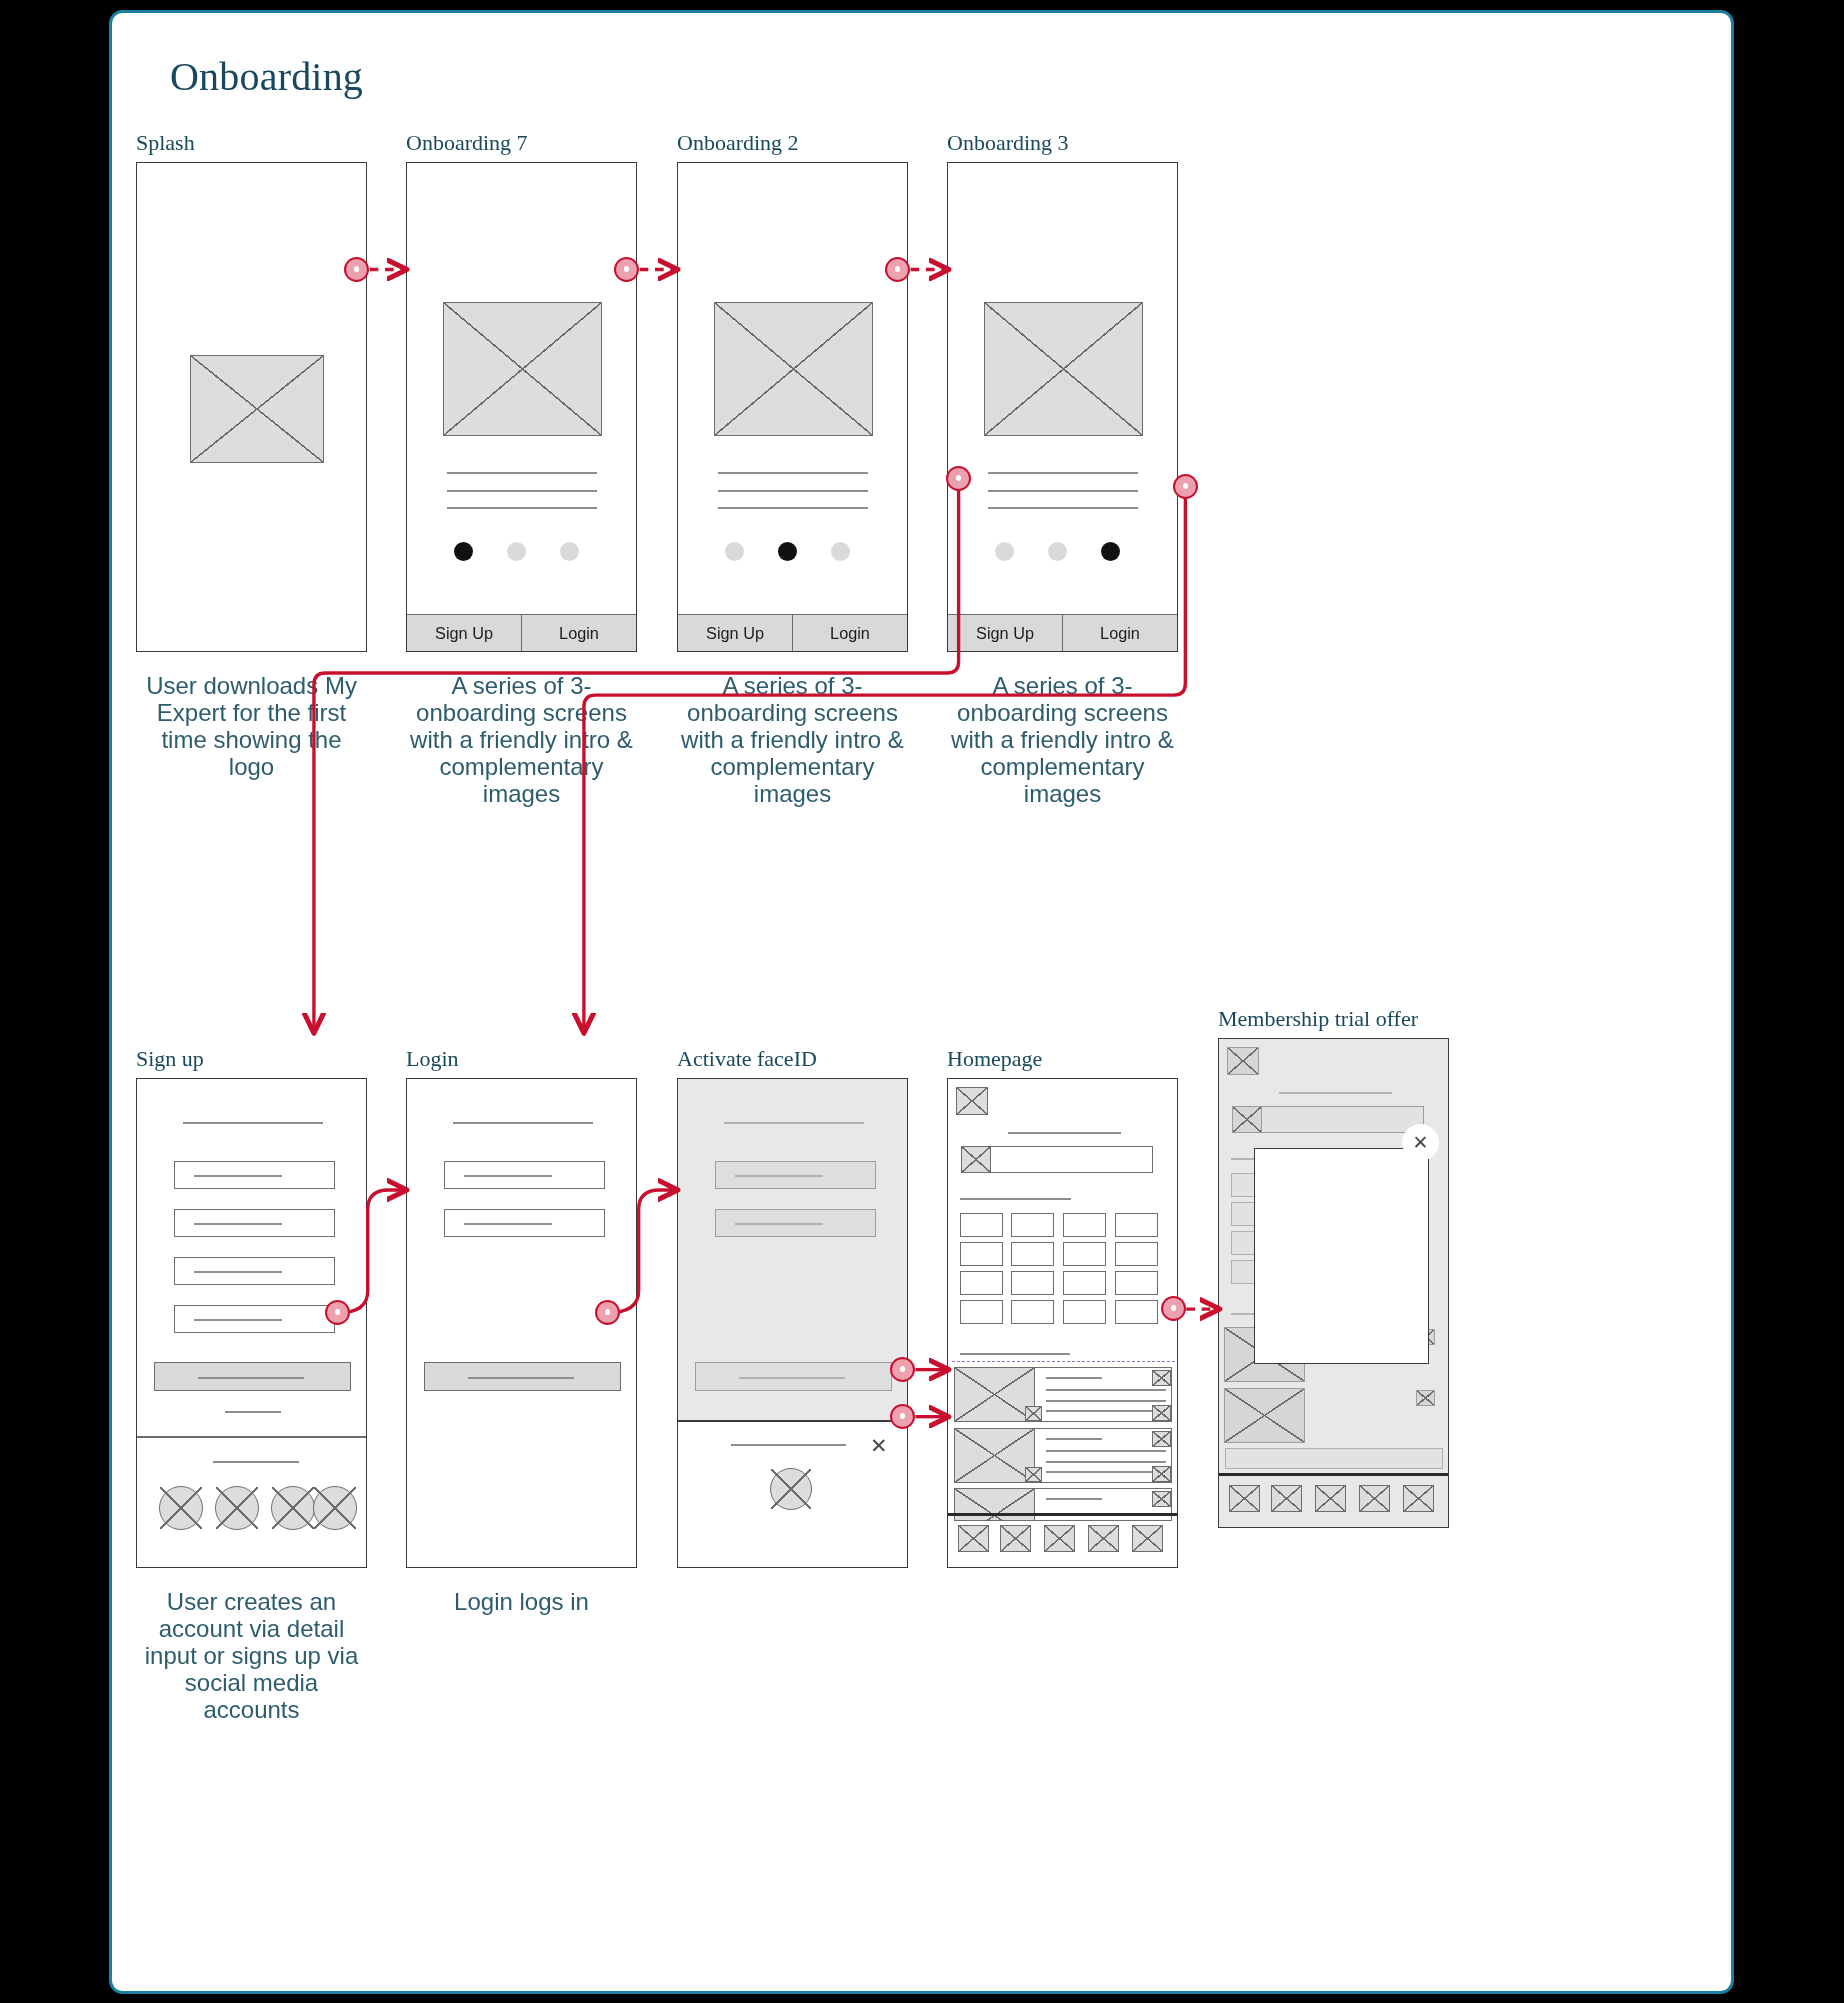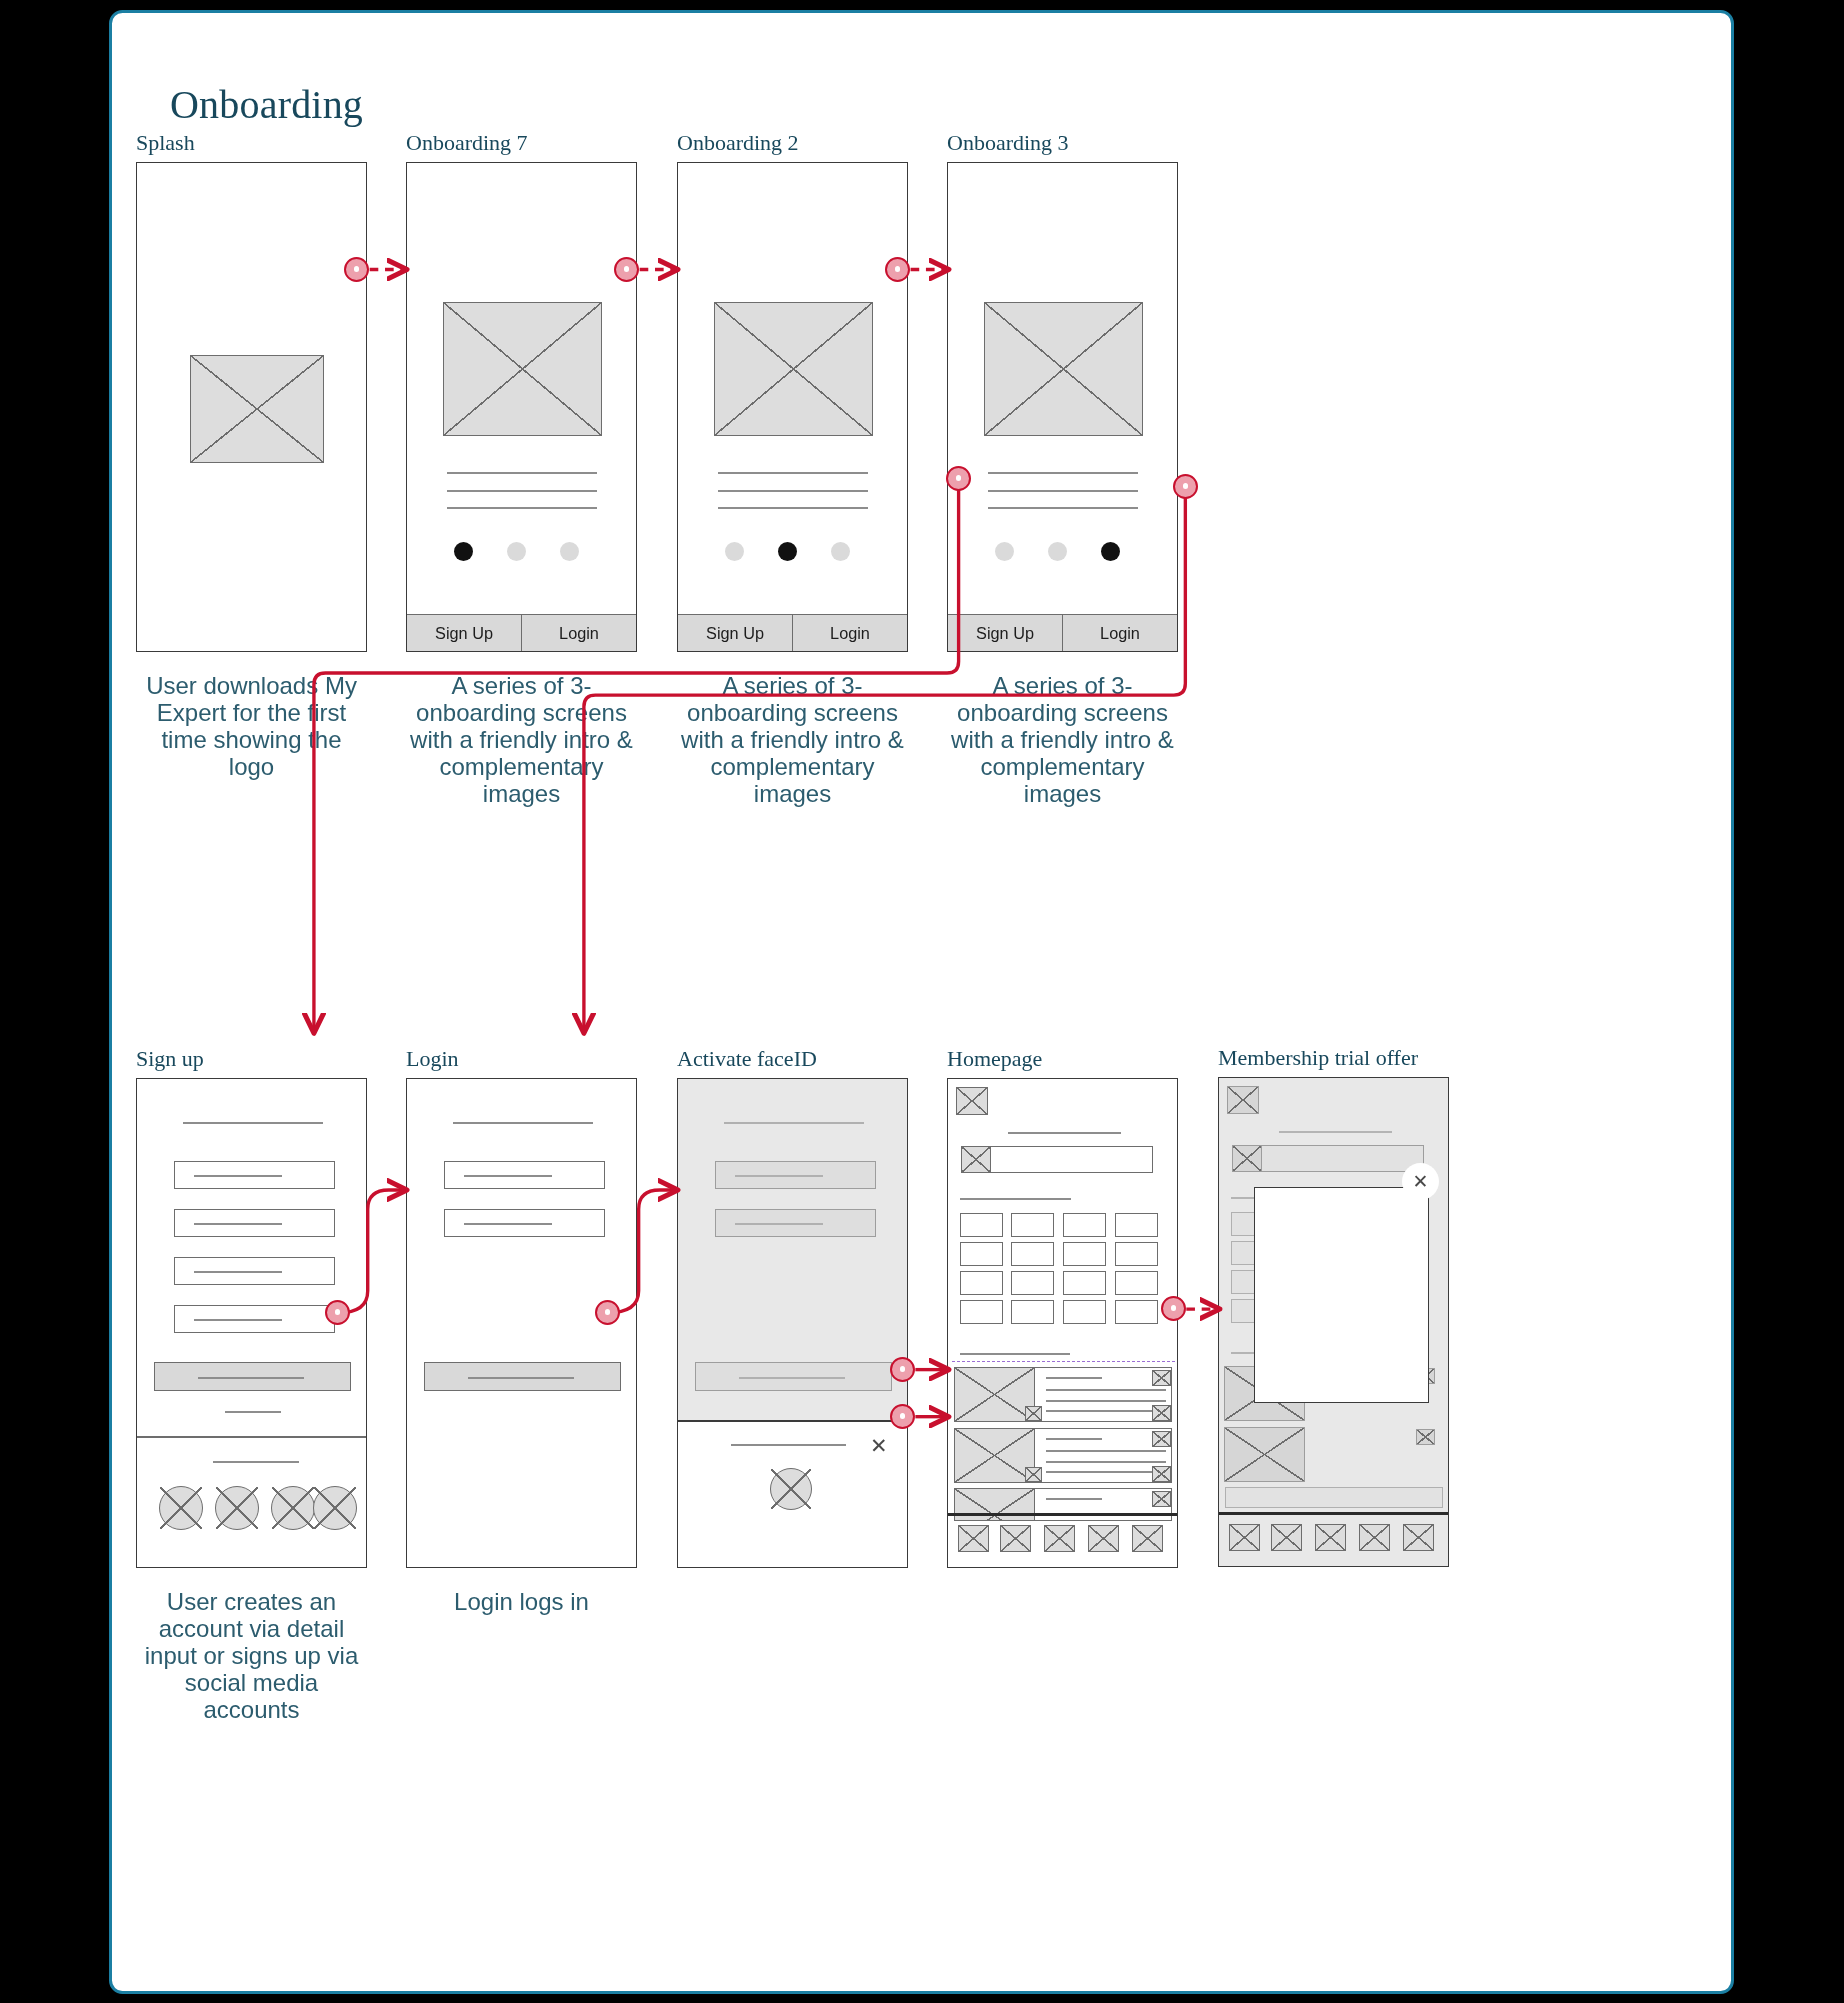--- a/index.html
+++ b/index.html
@@ -18,21 +18,20 @@
     border-radius: 13.4px;
     overflow: hidden;
   }
   .page-title {
     position: absolute;
     left: 58px; top: 40px;
     font-family: "Liberation Serif", serif;
     font-size: 40px;
     color: #18485c;
     letter-spacing: 0.2px;
-    margin-top: 28px;
   }
   
   .screen-wrap { position: absolute; }
   .screen-label {
     font-family: "Liberation Serif", serif;
     font-size: 22px;
     color: #18485c;
     margin-bottom: 6.7px;
     white-space: nowrap;
   }
@@ -307,21 +306,21 @@
       </div>
       <div class="divider" style="top:434px; background:#2a2a2a; height:2.4px;"></div>
       <div class="ph-box" style="left:9.6px;  top:446px; width:31px; height:27px;"></div>
       <div class="ph-box" style="left:52px;  top:446px; width:31px; height:27px;"></div>
       <div class="ph-box" style="left:96px; top:446px; width:31px; height:27px;"></div>
       <div class="ph-box" style="left:140px; top:446px; width:31px; height:27px;"></div>
       <div class="ph-box" style="left:184px; top:446px; width:31px; height:27px;"></div>
     </div>
   </div>
 
-  <div class="screen-wrap" style="left:1106px; top:1032px; width:236px;">
+  <div class="screen-wrap" style="left:1106px; top:993px; width:236px;">
     <div class="screen-label">Membership trial offer</div>
     <div class="phone" style="width:231px; height:490px;">
       <div class="dim" style="height:100%;"></div>
       <div class="ph-box" style="left:7.7px; top:7.7px; width:32px; height:28px; background:#d6d6d6; border-color:#9d9d9d;"></div>
       <div class="line" style="left:60px; top:53px; width:113px; background:#b4b4b4;"></div>
       <div class="field" style="left:13.4px; top:67px; width:192px; height:27px; background:#e2e2e2; border-color:#9d9d9d;"></div>
       <div class="ph-box" style="left:13.4px; top:67px; width:30px; height:27px; background:#d6d6d6; border-color:#9d9d9d;"></div>
       <div class="line" style="left:11.5px; top:119px; width:111px; background:#b4b4b4;"></div>
       <div class="field" style="left:11.5px;  top:134px; width:43px; height:24px; background:#e2e2e2; border-color:#b0b0b0;"></div>
       <div class="field" style="left:167px; top:134px; width:43px; height:24px; background:#e2e2e2; border-color:#b0b0b0;"></div>

